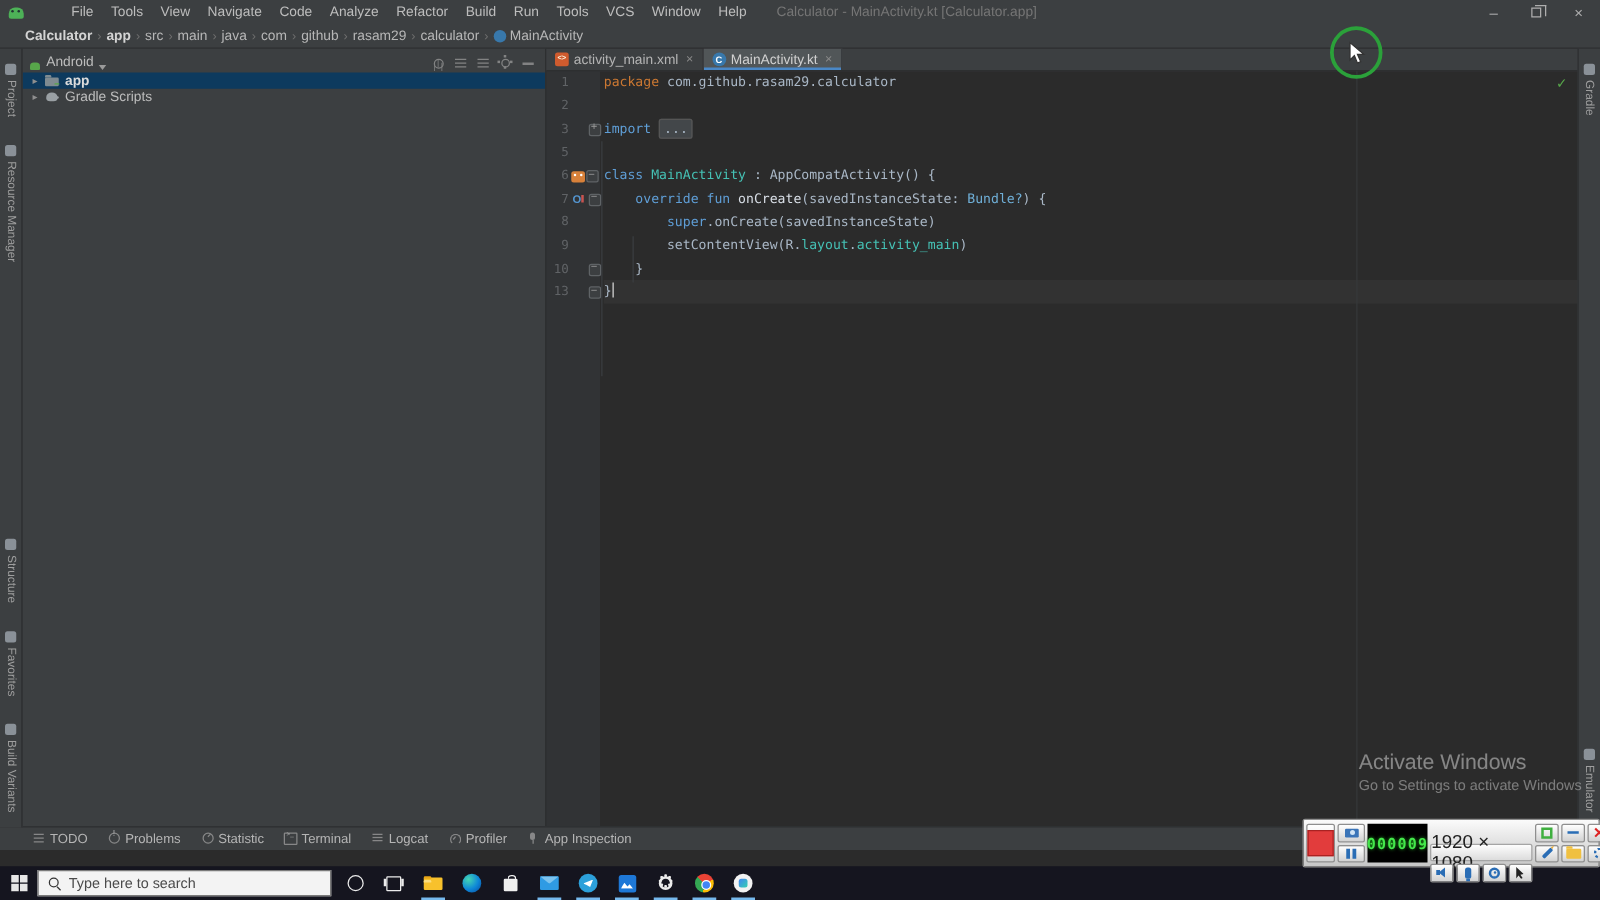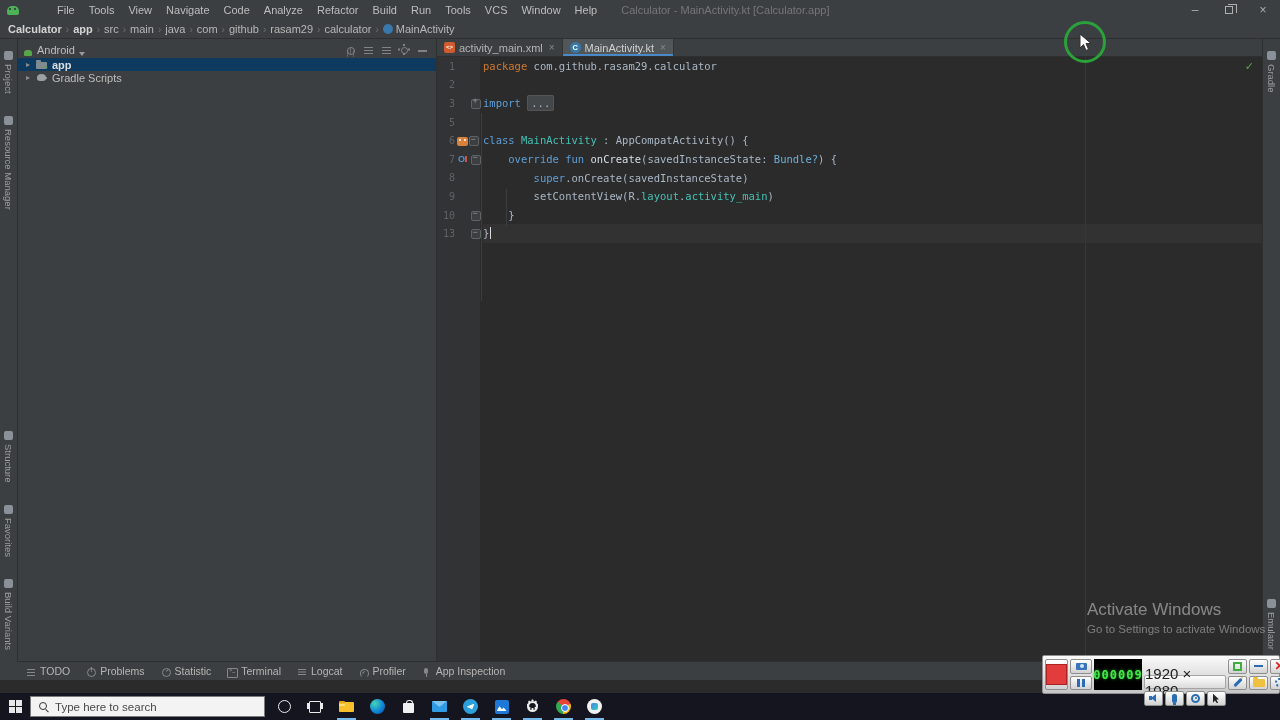--- a/index.html
+++ b/index.html
@@ -17,21 +17,21 @@
   .menus { display:flex; gap:2px;margin-left:24px; }
   .menu-item { font-size:11px; color:#bdbdbd; padding:2px 6px; cursor:default; }
   .win-title { font-size:11px; color:#757575; margin-left:18px; white-space:nowrap; }
   .win-btns { position:absolute; right:0; top:0; height:20px; display:flex; }
   .win-btn { width:34px; height:20px; display:flex; align-items:center; justify-content:center; color:#aeaeae; font-size:12px; }
   .wb-max { width:8px; height:8px; border:1px solid #aeaeae; position:relative; }
   .wb-max::before { content:""; position:absolute; left:2px; top:-3px; width:8px; height:8px; border:1px solid #aeaeae; border-left:none; border-bottom:none; }
   
   .navbar { position:absolute; left:0; top:20px; width:1280px; height:19px; background:#3c3f41;
     border-bottom:1px solid #2d2f30; display:flex; align-items:center; }
-  .crumbs { display:flex; align-items:center; padding-left:8px; }
+  .crumbs { display:flex; align-items:center; padding-left:20px; }
   .crumb { font-size:11px; color:#b7b7b7; white-space:nowrap; }
   .crumb.bold { font-weight:bold; color:#d4d4d4; }
   .crumb-sep { color:#6e6e6e; font-size:10px; margin:0 4px; }
   .kclass-ic { display:inline-block; width:10px; height:10px; border-radius:50%; background:#3878ab;
     color:#fff; font-size:7px; font-weight:bold; text-align:center; line-height:10px; margin-right:3px; }
   .crumb-class { display:flex; align-items:center; font-size:11px; color:#b7b7b7; }
   
   .toolbar { position:absolute; right:4px; top:20px; height:19px; display:flex; align-items:center; gap:3px; }
   .tb-sep { width:1px; height:12px; background:#515557; margin:0 3px; }
   .combo { height:15px; border:1px solid #5e6162; border-radius:3px; display:flex; align-items:center;
@@ -114,21 +114,21 @@
   .tk-fn { color:#d8dee6; }
   .tk-typeblue { color:#6fafd7; }
   .tk-folded { color:#a9b7c6; background:#43474a; border-radius:2px; padding:1px 3px; border:1px solid #555; }
   .caret { display:inline-block; width:1px; height:12px; background:#d8d8d8; vertical-align:-2px; margin-left:1px; }
   .indent-guide { position:absolute; width:1px; background:#3b3e41; }
   .margin-guide { position:absolute; width:1px; background:#36383a; }
   .inspect-ok { position:absolute; right:10px; top:3px; color:#57a64a; font-size:11px; }
   
   .bottombar { position:absolute; left:0; top:661px; width:1280px; height:19px; background:#3c3f41;
     border-top:1px solid #2d2f30; display:flex; align-items:center; gap:16px; padding-left:26px; }
-  .bb-item { display:flex; align-items:flex-end; gap:4px; font-size:10.5px; color:#b5b5b5; }
+  .bb-item { display:flex; align-items:flex-start; gap:4px; font-size:10.5px; color:#b5b5b5; }
   .bb-ic { width:10px; height:10px; position:relative; opacity:.8; }
   .bbi-todo::before { content:""; position:absolute; left:1px; top:2px; width:8px; height:1.2px; background:#9a9a9a; box-shadow:0 3px 0 #9a9a9a, 0 6px 0 #9a9a9a; }
   .bbi-problems::before { content:""; position:absolute; left:1px; top:1px; width:7px; height:7px; border:1.2px solid #9a9a9a; border-radius:50%; }
   .bbi-problems::after { content:"!"; position:absolute; left:4px; top:-1.5px; font-size:7px; color:#c8c8c8; }
   .bbi-statistic::before { content:""; position:absolute; left:1px; top:1px; width:7px; height:7px; border:1.2px solid #9a9a9a; border-radius:50%; }
   .bbi-statistic::after { content:""; position:absolute; left:5px; top:3px; width:2.5px; height:1.2px; background:#9a9a9a; transform:rotate(-45deg); }
   .bbi-terminal::before { content:""; position:absolute; left:0; top:1px; width:9px; height:8px; border:1.2px solid #9a9a9a; border-radius:1px; }
   .bbi-terminal::after { content:">_"; position:absolute; left:2px; top:0px; font-size:5px; color:#c8c8c8; }
   .bbi-logcat::before { content:""; position:absolute; left:1px; top:2px; width:8px; height:1.2px; background:#9a9a9a; box-shadow:0 2.5px 0 #9a9a9a, 0 5px 0 #9a9a9a; }
   .bbi-profiler::before { content:""; position:absolute; left:1px; top:2px; width:7px; height:7px; border:1.2px solid #9a9a9a; border-radius:50%; border-bottom-color:transparent; }

